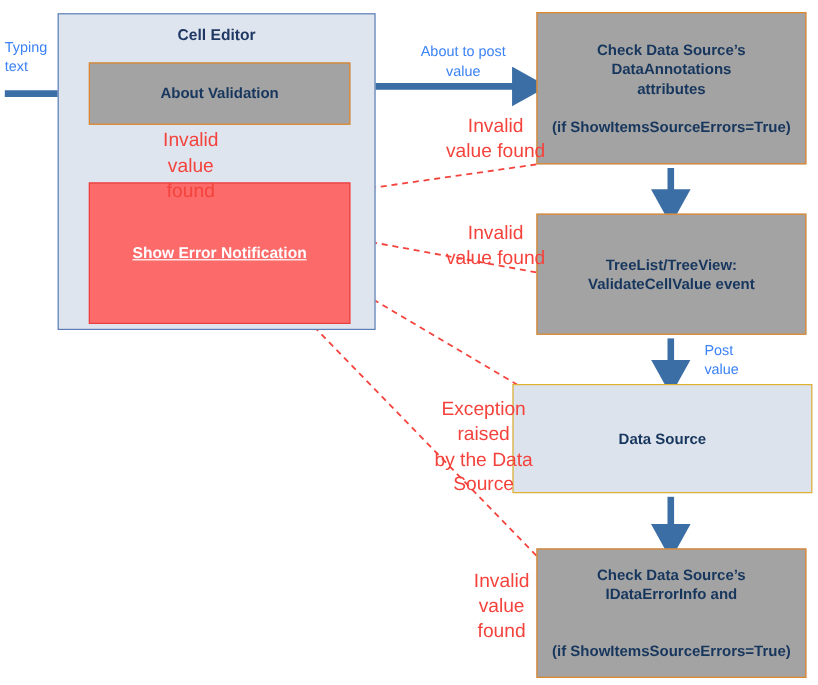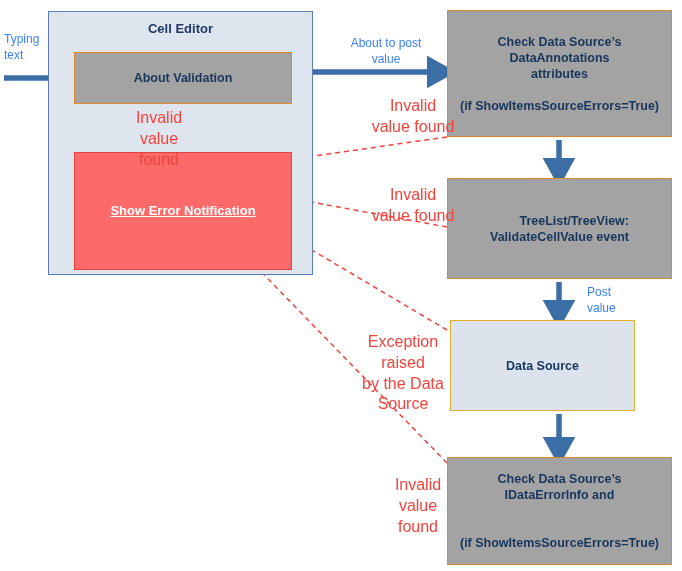--- a/index.html
+++ b/index.html
@@ -39,22 +39,22 @@
   
   .grey {
     background:#dde3ec; border:1.5px solid #e0b030;
     color:#17365d; font-weight:bold; font-size:12.5px;
   }
 
   #editor-validation { left:74px; top:52px; width:218px; height:52px; }
   #show-error-notification { left:74px; top:152px; width:218px; height:118px;text-decoration:underline; }
 
   #check-dataannotations { left:447px; top:10px; width:225px; height:127px; }
-  #validatecellvalue { left:447px; top:178px; width:225px; height:101px;text-align:right; }
-  #data-source { left:450px; top:320px; width:185px; height:91px; }
+  #validatecellvalue { left:447px; top:178px; width:225px; height:101px; }
+  #data-source { left:427px; top:320px; width:250px; height:91px; }
   #check-idataerrorinfo { left:447px; top:457px; width:225px; height:108px; }
 
   .lbl { position:absolute; text-align:center; line-height:1.3; }
   .lbl-dark { color:#3b82f6; font-size:12px; }
   .lbl-red  { color:#f4433c; font-size:16px; }
 
   #label-typing-text { left:4px; top:32px; width:62px; text-align:left; }
   #label-about-to-post { left:330px; top:36px; width:112px; }
   #label-post-value { left:587px; top:285px; width:56px; text-align:left; }
 

